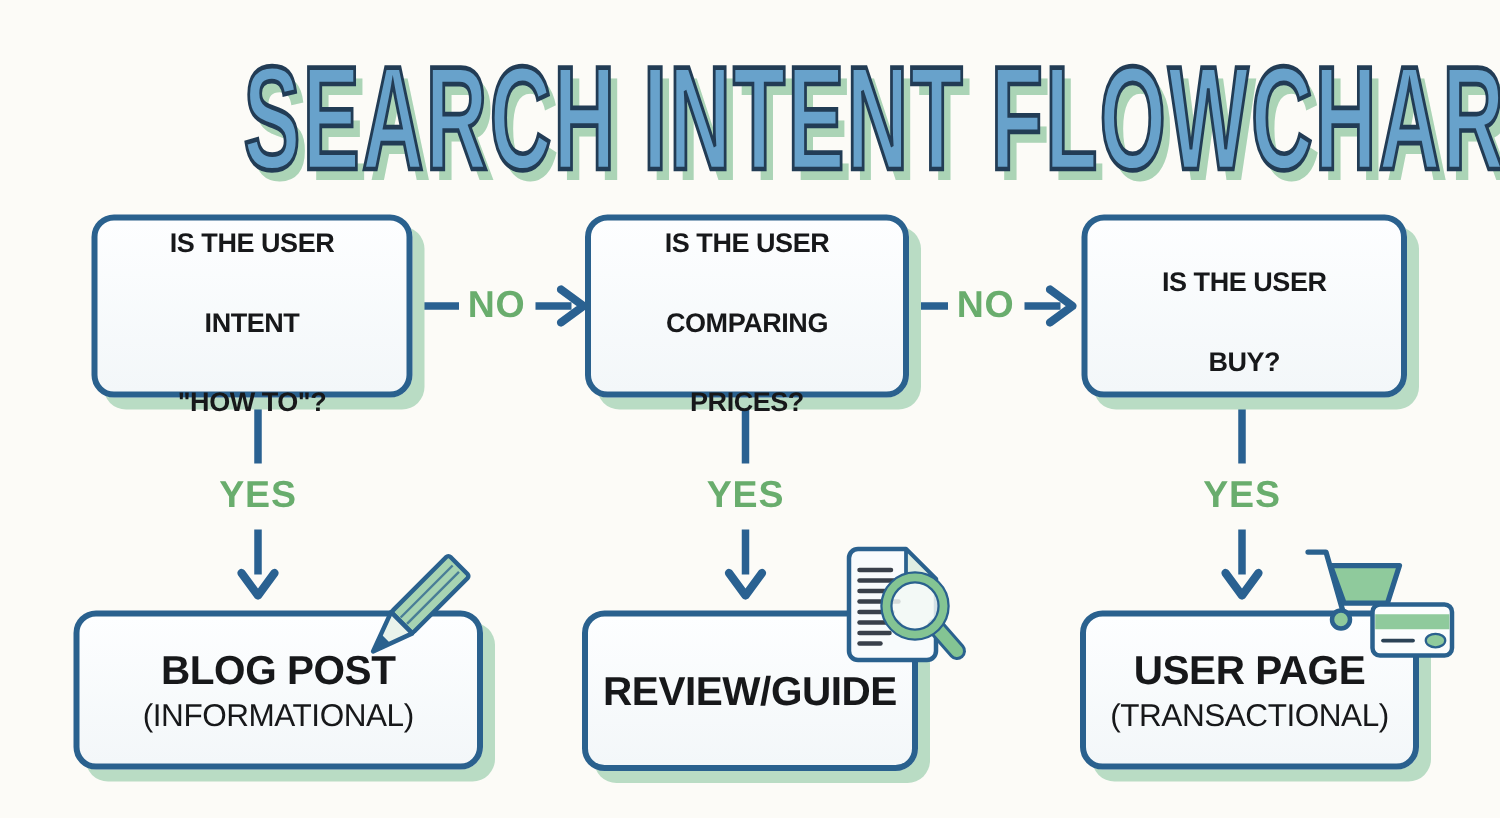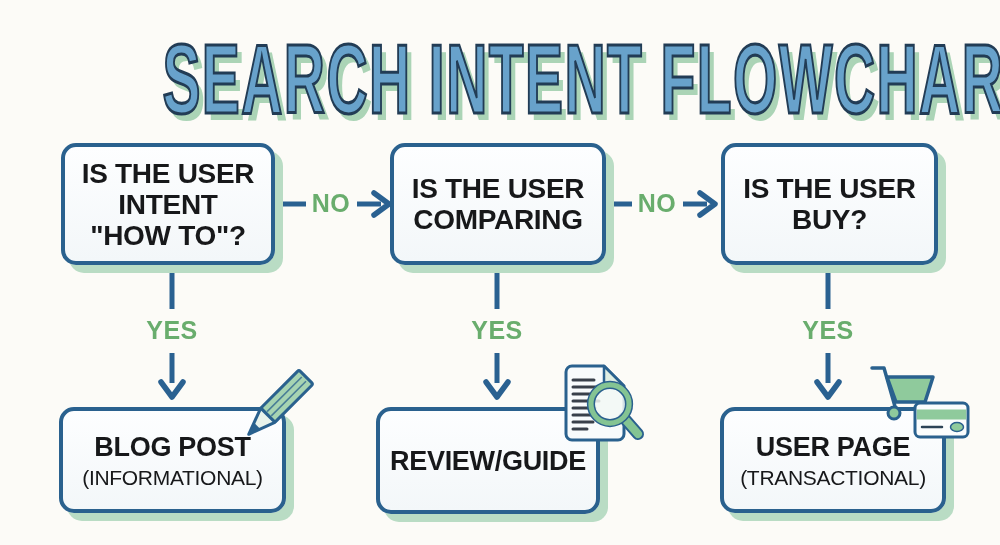--- a/index.html
+++ b/index.html
@@ -29,21 +29,21 @@
   .dbox,.obox{
     position:absolute;box-sizing:border-box;
     background:linear-gradient(180deg,#fdfeff 0%,#f3f7f9 100%);
     border:4px solid var(--border-blue,#2a618e);
     border-radius:15px;
     box-shadow:8px 8px 0 0 var(--shadow-green,#b9dcc4);
     display:flex;flex-direction:column;justify-content:center;align-items:center;
     text-align:center;color:var(--text-dark,#17181a);
     z-index:2;
   }
-  .dbox span{font-size:28px;line-height:31px;font-weight:700;letter-spacing:-0.3px;}
+  .dbox span{font-size:18px;line-height:31px;font-weight:700;letter-spacing:-0.3px;margin-top:22px;}
   .obox .o-title{font-size:27px;line-height:34px;font-weight:700;letter-spacing:-0.3px;}
   .obox .o-sub{font-size:21px;line-height:27px;font-weight:400;letter-spacing:-0.3px;}
   
   .connectors{position:absolute;left:0;top:0;width:1000px;height:545px;z-index:1;pointer-events:none;}
   .ln{stroke:var(--line-blue,#2a6191);stroke-width:5;fill:none;stroke-linecap:butt;}
   .ah{stroke:var(--line-blue,#2a6191);stroke-width:5.5;fill:none;stroke-linecap:round;stroke-linejoin:round;}
   .edge-label{
     position:absolute;z-index:2;width:64px;text-align:center;
     font-size:25px;font-weight:700;letter-spacing:0.5px;
     color:var(--green-label,#69ad6d);
@@ -102,31 +102,32 @@
   <span class="edge-label" style="left:796px;top:316px;">YES</span>
 
   <div class="dbox" style="left:61px;top:143px;width:214px;height:122px;">
     <span>IS THE USER</span>
     <span>INTENT</span>
     <span>"HOW TO"?</span>
   </div>
   <div class="dbox" style="left:390px;top:143px;width:216px;height:122px;">
     <span>IS THE USER</span>
     <span>COMPARING</span>
+    <span>PRICES?</span>
   </div>
   <div class="dbox" style="left:721px;top:143px;width:217px;height:122px;">
     <span>IS THE USER</span>
     <span>BUY?</span>
   </div>
 
-  <div class="obox" style="left:59px;top:407px;width:227px;height:106px;">
+  <div class="obox" style="left:49px;top:407px;width:273px;height:106px;">
     <span class="o-title">BLOG POST</span>
     <span class="o-sub">(INFORMATIONAL)</span>
   </div>
-  <div class="obox" style="left:376px;top:407px;width:224px;height:107px;">
+  <div class="obox" style="left:388px;top:407px;width:224px;height:107px;">
     <span class="o-title">REVIEW/GUIDE</span>
   </div>
   <div class="obox" style="left:720px;top:407px;width:226px;height:106px;">
     <span class="o-title">USER PAGE</span>
     <span class="o-sub">(TRANSACTIONAL)</span>
   </div>
 
   <svg class="icon" style="left:236px;top:360px;" width="82" height="92" viewBox="0 0 82 92" aria-hidden="true">
     <g transform="rotate(45 41 46)">
       <rect x="31" y="5" width="20" height="54" rx="2" fill="#a7d4b2" class="s-blue" stroke-width="3"></rect>

